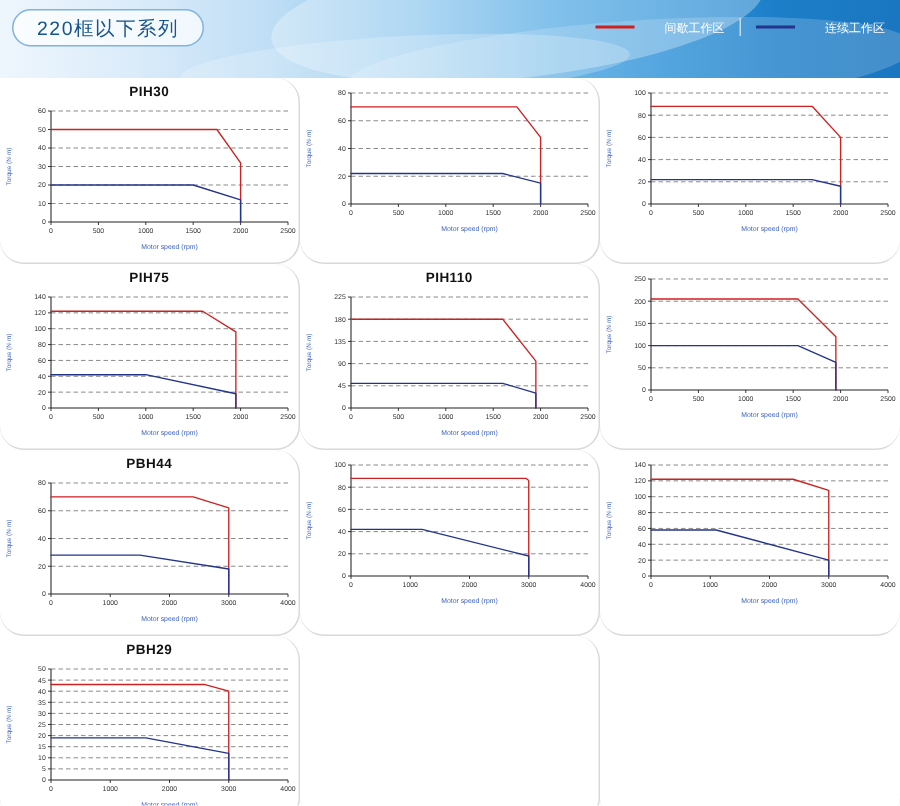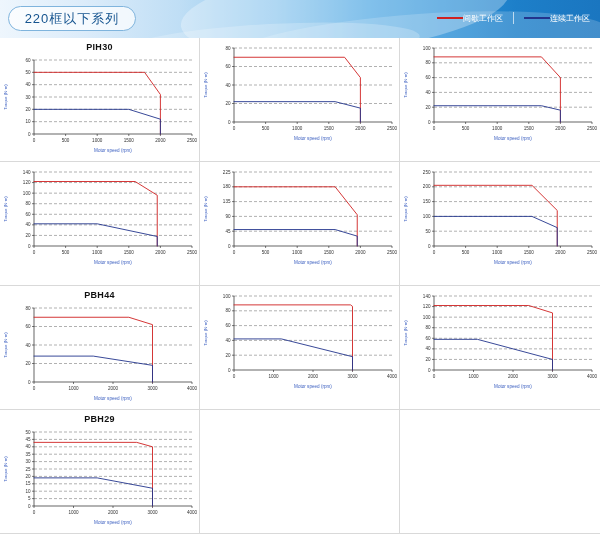--- a/index.html
+++ b/index.html
@@ -4,21 +4,21 @@
 <style>
   html,body{margin:0;padding:0;}
   body{
     width:600px;height:537px;
     font-family:"Liberation Sans",sans-serif;
     background:#ffffff;
     overflow:hidden;
   }
   
   .banner{
-    position:relative;width:600px;height:38px;
+    position:relative;width:600px;height:52px;
     background:linear-gradient(90deg,#eef6fd 0%,#dcecfa 14%,#bfdef5 30%,#8ec7ee 46%,#4aa5e2 62%,#2e92d8 74%,#1d7fc9 86%,#1a76c0 100%);
     overflow:hidden;
   }
   .banner .swoosh1{
     position:absolute;left:180px;top:-34px;width:330px;height:86px;
     border-radius:50%;
     background:rgba(255,255,255,0.30);
     transform:rotate(-6deg);
   }
   .banner .swoosh2{
@@ -43,38 +43,39 @@
     display:flex;align-items:center;justify-content:center;
     padding:0 12px;
     box-sizing:border-box;
   }
   
   .legend{
     position:absolute;right:10px;top:12px;
     display:flex;align-items:center;gap:10px;
     font-size:8px;color:#ffffff;
   }
-  .legend .item{display:flex;align-items:center;gap:0;}
+  .legend .item{display:flex;align-items:center;gap:20px;}
   .legend .swatch{display:inline-block;width:26px;height:0;border-top:2px solid #cf2020;}
   .legend .swatch.blue{border-top:2px solid #23348c;}
   .legend .sep{width:1px;height:12px;background:rgba(255,255,255,.65);}
 
   
   .grid{
     width:600px;
     display:grid;
     grid-template-columns:200px 200px 200px;
     grid-auto-rows:124px;
   }
   .cell{
     position:relative;
     border-right:1px solid #d9d9d9;
     border-bottom:1px solid #d9d9d9;
     box-sizing:border-box;
     padding:2px 0 4px 0;
+    border-radius:16px;
   }
   .cell.last-col{border-right:none;}
   .chart-title{
     text-align:center;font-size:9px;font-weight:bold;color:#111;
     margin:2px 0 0 0;letter-spacing:.3px;
   }
   .plotwrap{position:relative;width:200px;height:104px;}
   svg{display:block;}
   .axis-label{font-size:4.6px;fill:#3b5fc0;}
   .tick{font-size:4.6px;fill:#333;}
@@ -223,20 +224,21 @@
           <line x1="192" y1="82" x2="192" y2="84" stroke="#222" stroke-width="0.6"></line>
           <text x="192" y="89.5" text-anchor="middle" class="tick">2500</text>
           <text x="113" y="100" text-anchor="middle" class="axis-label">Motor speed (rpm)</text>
           <text x="7" y="45" text-anchor="middle" class="ylab" transform="rotate(-90 7 45)">Torque (N·m)</text>
           <polyline points="34.00,16.88 141.44,16.88 160.40,37.60 160.40,82.00" fill="none" stroke="#cf2020" stroke-width="0.9" stroke-linejoin="round" stroke-linecap="round"></polyline>
           <polyline points="34.00,65.72 141.44,65.72 160.40,70.16 160.40,82.00" fill="none" stroke="#23348c" stroke-width="0.9" stroke-linejoin="round" stroke-linecap="round"></polyline>
         </svg>
       </div>
     </div>
     <div class="cell">
+      <div class="chart-title">PIH75</div>
       <div class="plotwrap">
         <svg width="200" height="104" viewBox="0 0 200 104">
           <rect x="34" y="8" width="158" height="74" fill="#ffffff"></rect>
           <line x1="34" y1="71.42857142857143" x2="192" y2="71.42857142857143" stroke="#3a3a3a" stroke-width="0.4" stroke-dasharray="3,2"></line>
           <line x1="34" y1="60.85714285714286" x2="192" y2="60.85714285714286" stroke="#3a3a3a" stroke-width="0.4" stroke-dasharray="3,2"></line>
           <line x1="34" y1="50.28571428571429" x2="192" y2="50.28571428571429" stroke="#3a3a3a" stroke-width="0.4" stroke-dasharray="3,2"></line>
           <line x1="34" y1="39.714285714285715" x2="192" y2="39.714285714285715" stroke="#3a3a3a" stroke-width="0.4" stroke-dasharray="3,2"></line>
           <line x1="34" y1="29.14285714285714" x2="192" y2="29.14285714285714" stroke="#3a3a3a" stroke-width="0.4" stroke-dasharray="3,2"></line>
           <line x1="34" y1="18.571428571428577" x2="192" y2="18.571428571428577" stroke="#3a3a3a" stroke-width="0.4" stroke-dasharray="3,2"></line>
           <line x1="34" y1="8" x2="192" y2="8" stroke="#3a3a3a" stroke-width="0.4" stroke-dasharray="3,2"></line>
@@ -271,20 +273,21 @@
           <line x1="192" y1="82" x2="192" y2="84" stroke="#222" stroke-width="0.6"></line>
           <text x="192" y="89.5" text-anchor="middle" class="tick">2500</text>
           <text x="113" y="100" text-anchor="middle" class="axis-label">Motor speed (rpm)</text>
           <text x="7" y="45" text-anchor="middle" class="ylab" transform="rotate(-90 7 45)">Torque (N·m)</text>
           <polyline points="34.00,17.51 135.12,17.51 157.24,31.26 157.24,82.00" fill="none" stroke="#cf2020" stroke-width="0.9" stroke-linejoin="round" stroke-linecap="round"></polyline>
           <polyline points="34.00,59.80 97.20,59.80 157.24,72.49 157.24,82.00" fill="none" stroke="#23348c" stroke-width="0.9" stroke-linejoin="round" stroke-linecap="round"></polyline>
         </svg>
       </div>
     </div>
     <div class="cell">
+      <div class="chart-title">PIH110</div>
       <div class="plotwrap">
         <svg width="200" height="104" viewBox="0 0 200 104">
           <rect x="34" y="8" width="158" height="74" fill="#ffffff"></rect>
           <line x1="34" y1="67.2" x2="192" y2="67.2" stroke="#3a3a3a" stroke-width="0.4" stroke-dasharray="3,2"></line>
           <line x1="34" y1="52.4" x2="192" y2="52.4" stroke="#3a3a3a" stroke-width="0.4" stroke-dasharray="3,2"></line>
           <line x1="34" y1="37.6" x2="192" y2="37.6" stroke="#3a3a3a" stroke-width="0.4" stroke-dasharray="3,2"></line>
           <line x1="34" y1="22.799999999999997" x2="192" y2="22.799999999999997" stroke="#3a3a3a" stroke-width="0.4" stroke-dasharray="3,2"></line>
           <line x1="34" y1="8" x2="192" y2="8" stroke="#3a3a3a" stroke-width="0.4" stroke-dasharray="3,2"></line>
           <line x1="34" y1="8" x2="34" y2="82" stroke="#222" stroke-width="0.7"></line>
           <line x1="34" y1="82" x2="192" y2="82" stroke="#222" stroke-width="0.7"></line>

